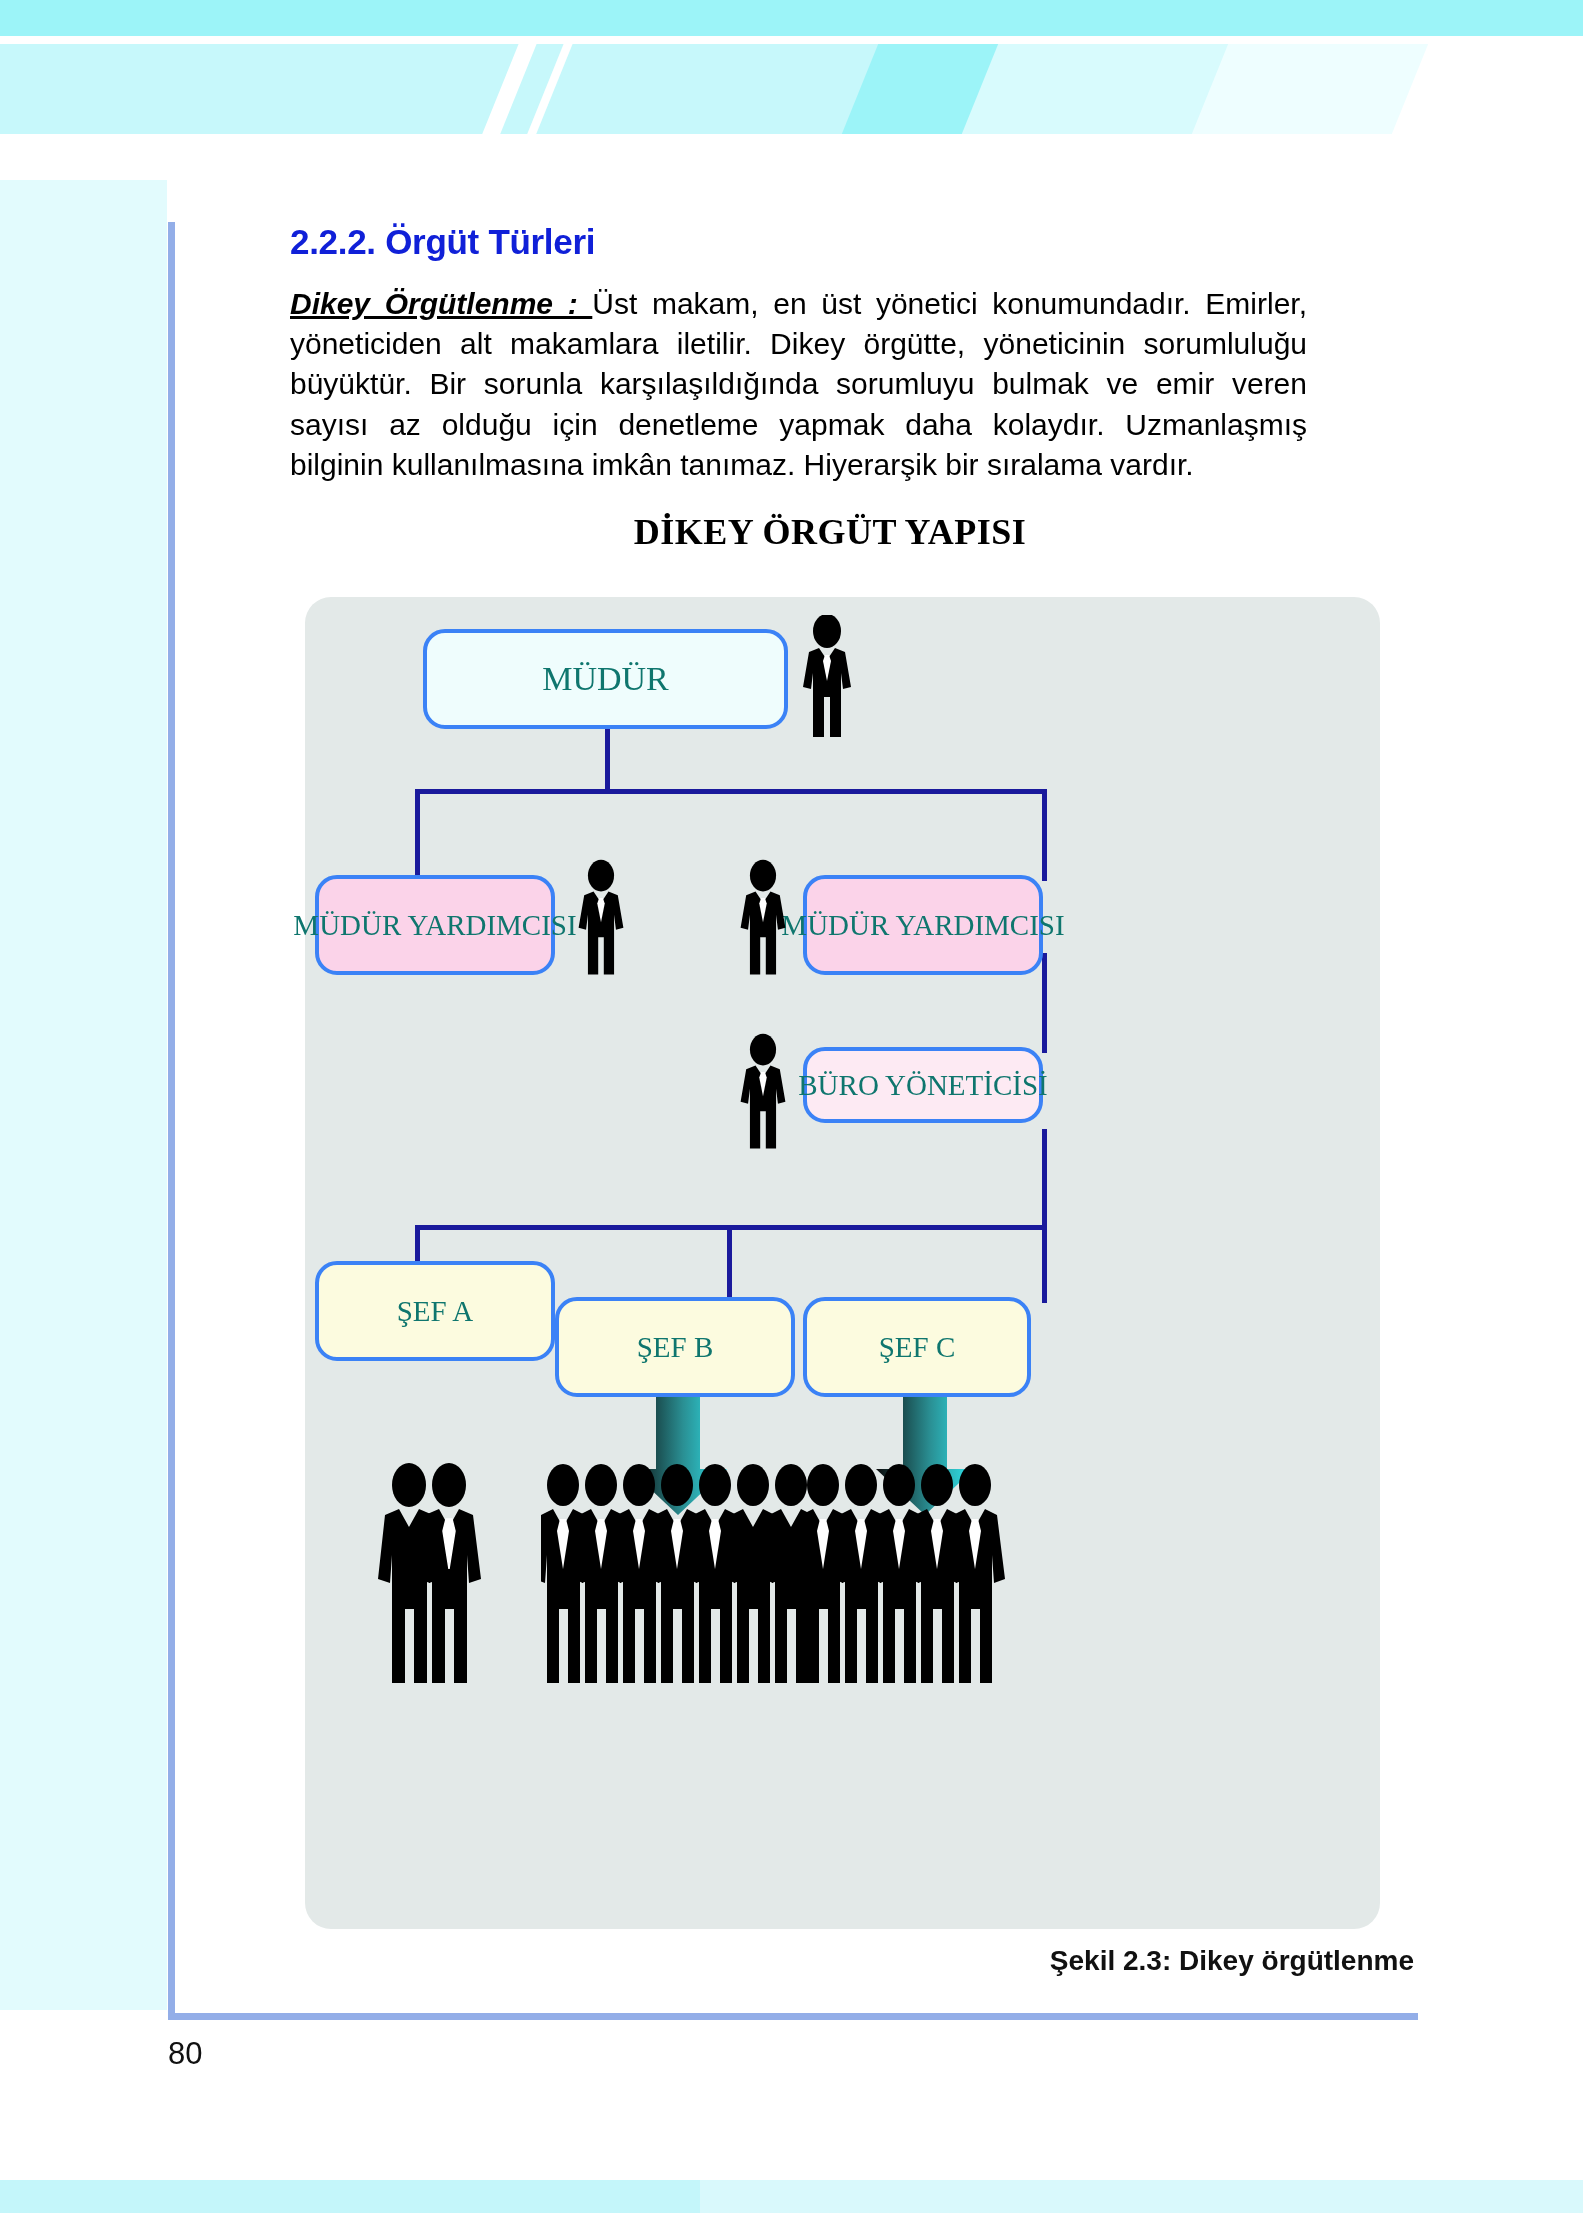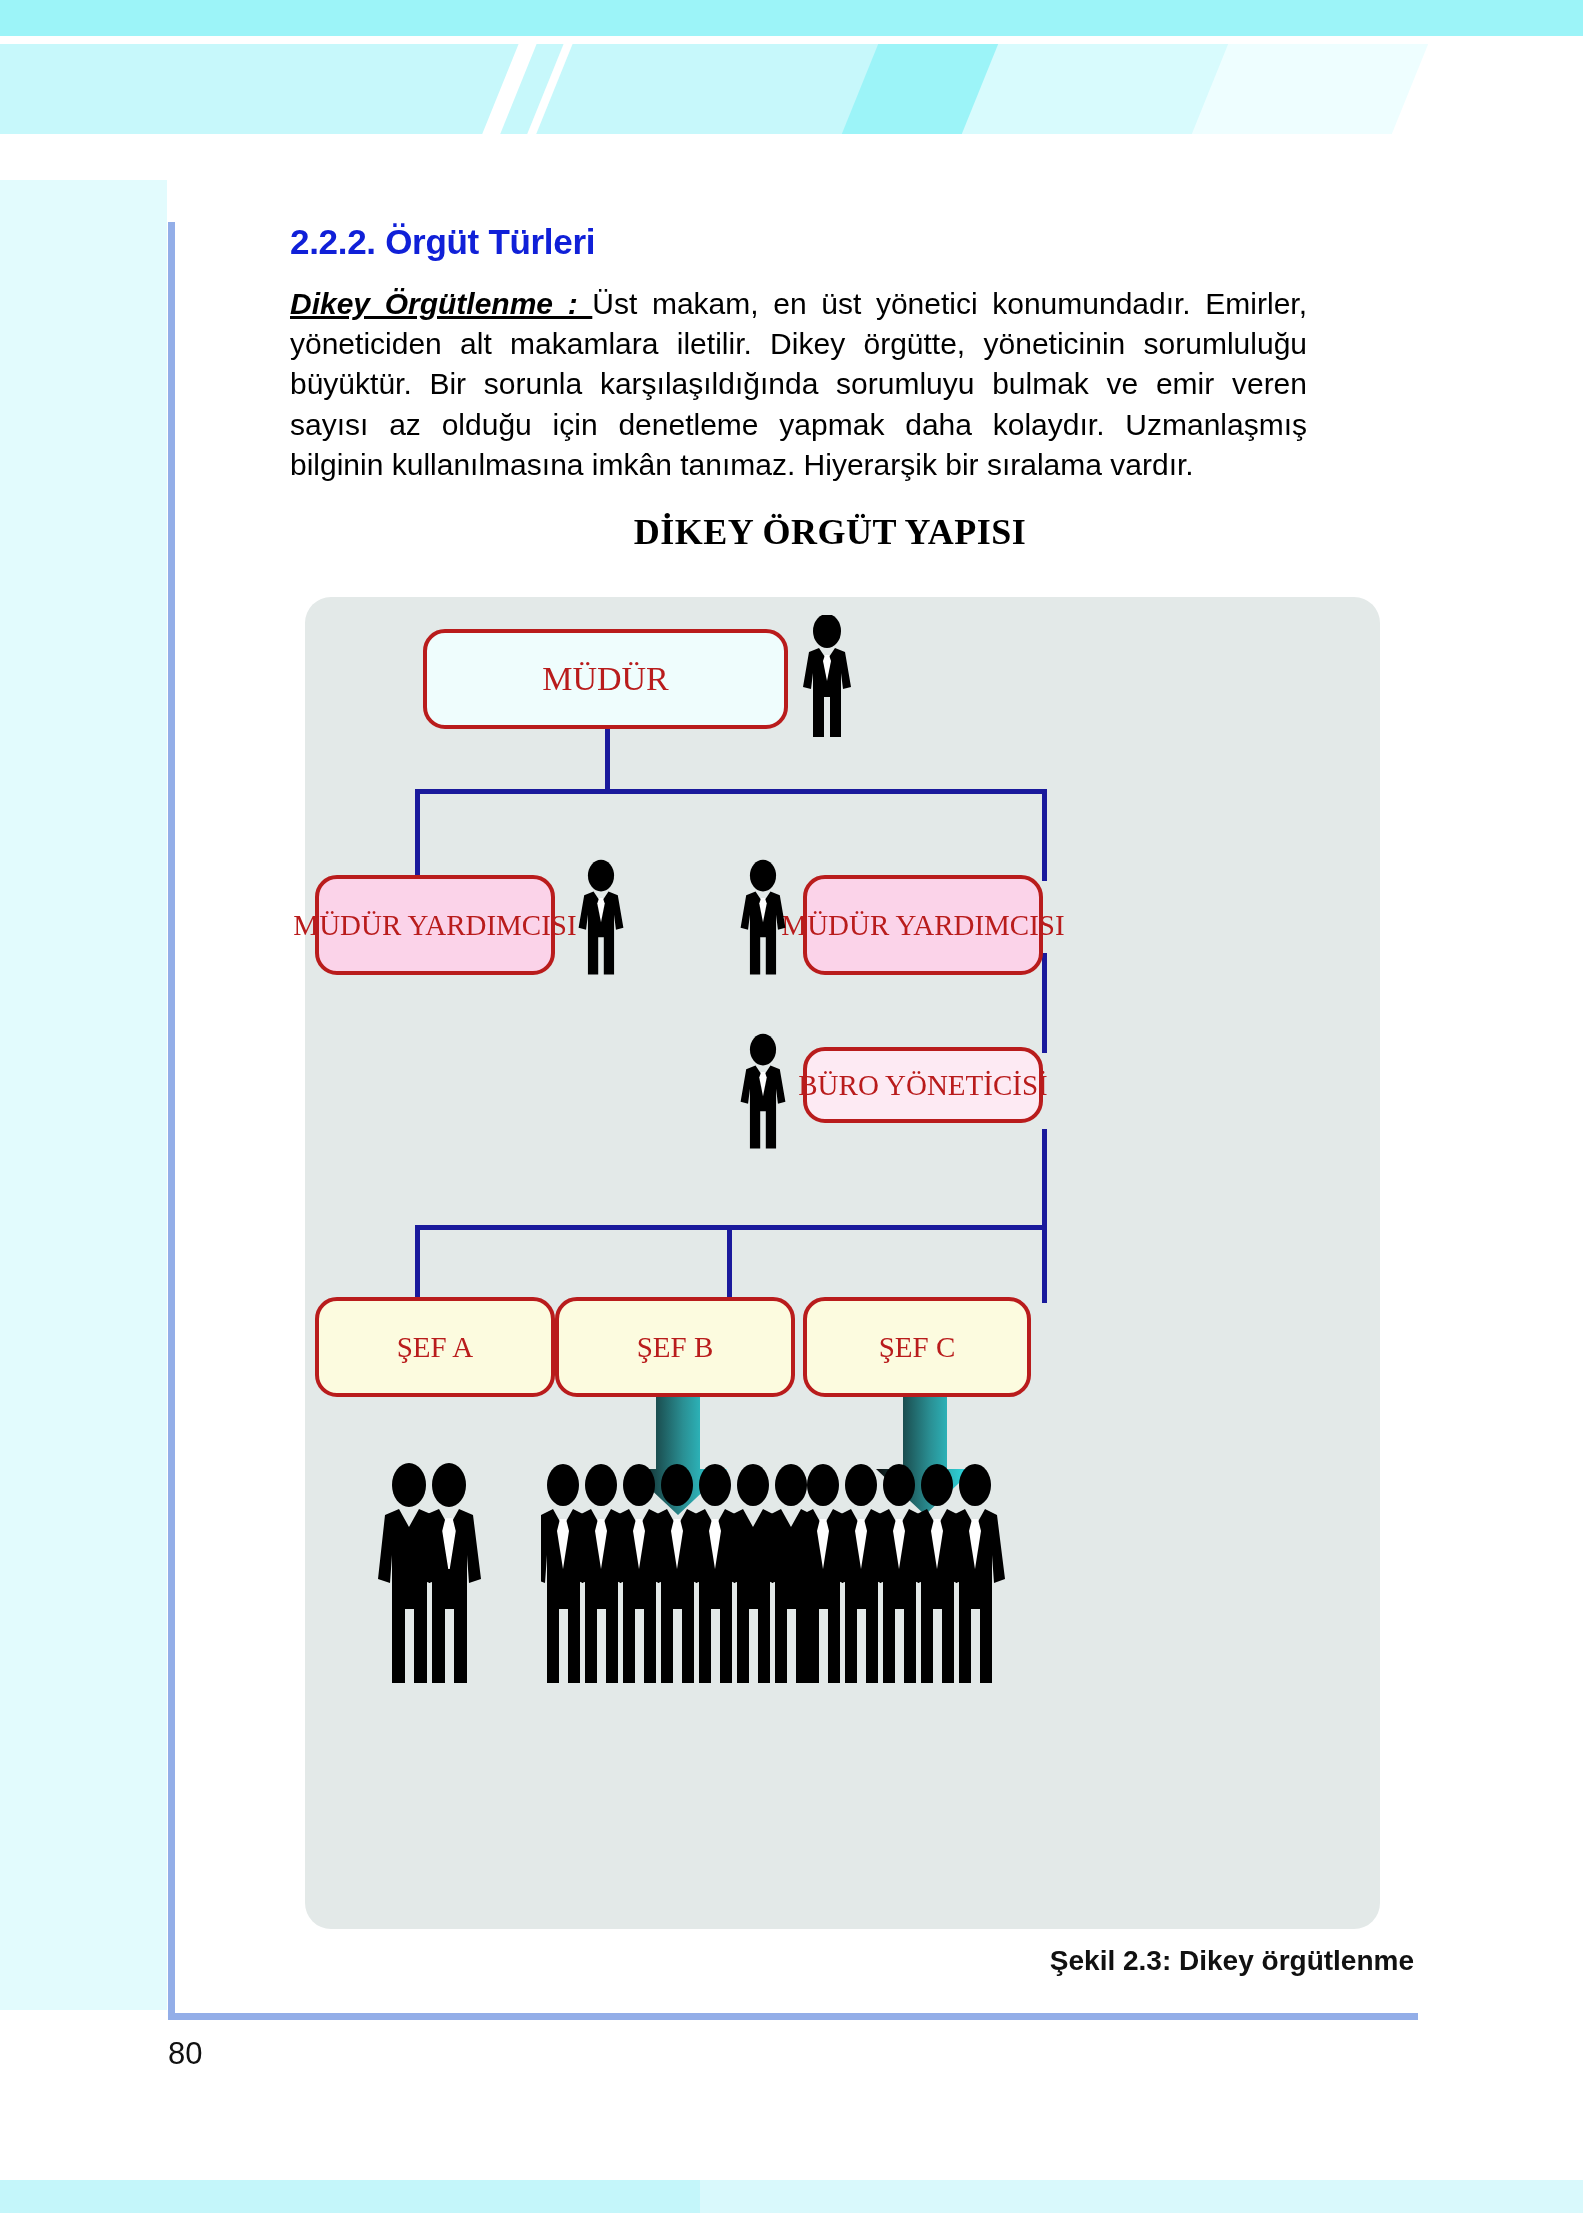--- a/index.html
+++ b/index.html
@@ -100,25 +100,25 @@
   }
 
   
   .diagram {
     position:absolute; left: 305px; top: 597px;
     width: 1075px; height: 1332px;
     background:#e3e9e8; border-radius: 26px;
   }
   .node {
     position:absolute;
-    border: 4px solid #b91c1c;
+    border: 4px solid #3b82f6;
     border-radius: 22px;
     display:flex; align-items:center; justify-content:center;
     font-family: "Liberation Serif", serif;
-    font-size: 29px; color:#b91c1c; text-align:center;
+    font-size: 29px; color:#0f766e; text-align:center;
     white-space: nowrap;
   }
   .node.top { background:#effdfd; font-size: 34px; }
   .node.pink { background:#fbd3e9; }
   .node.pinklight { background:#fdeaf3; }
   .node.yellow { background:#fcfbdf; }
 
   .link { position:absolute; background:#1a1a9c; }
   .vline { width: 5px; }
   .hline { height: 5px; }
@@ -191,21 +191,21 @@
     <div class="link vline" style="left:737px; top:628px; height:78px;"></div>
 
     <div class="node top" style="left:118px; top:32px; width:365px; height:100px;">MÜDÜR</div>
 
     <div class="node pink" style="left:10px; top:278px; width:240px; height:100px;">MÜDÜR YARDIMCISI</div>
 
     <div class="node pink" style="left:498px; top:278px; width:240px; height:100px;">MÜDÜR YARDIMCISI</div>
 
     <div class="node pinklight" style="left:498px; top:450px; width:240px; height:76px;">BÜRO YÖNETİCİSİ</div>
 
-    <div class="node yellow" style="left:10px; top:700px; width:240px; height:100px;">ŞEF A</div>
+    <div class="node yellow" style="left:10px; top:664px; width:240px; height:100px;">ŞEF A</div>
 
     <div class="node yellow" style="left:250px; top:700px; width:240px; height:100px;">ŞEF B</div>
 
     <div class="node yellow" style="left:498px; top:700px; width:228px; height:100px;">ŞEF C</div>
 
     <svg class="person" style="left:492px; top:18px;" width="60" height="125" viewBox="0 0 60 125">
       <ellipse cx="30" cy="16" rx="14" ry="17" fill="#000"></ellipse>
       <path d="M12 37 L22 33 L30 45 L38 33 L48 37 L54 72 L46 74 L44 58 L44 122 L33 122 L33 82 L27 82 L27 122 L16 122 L16 58 L14 74 L6 72 Z" fill="#000"></path>
       <path d="M28 40 L32 40 L34 46 L30 66 L26 46 Z" fill="#fff"></path>
     </svg>

